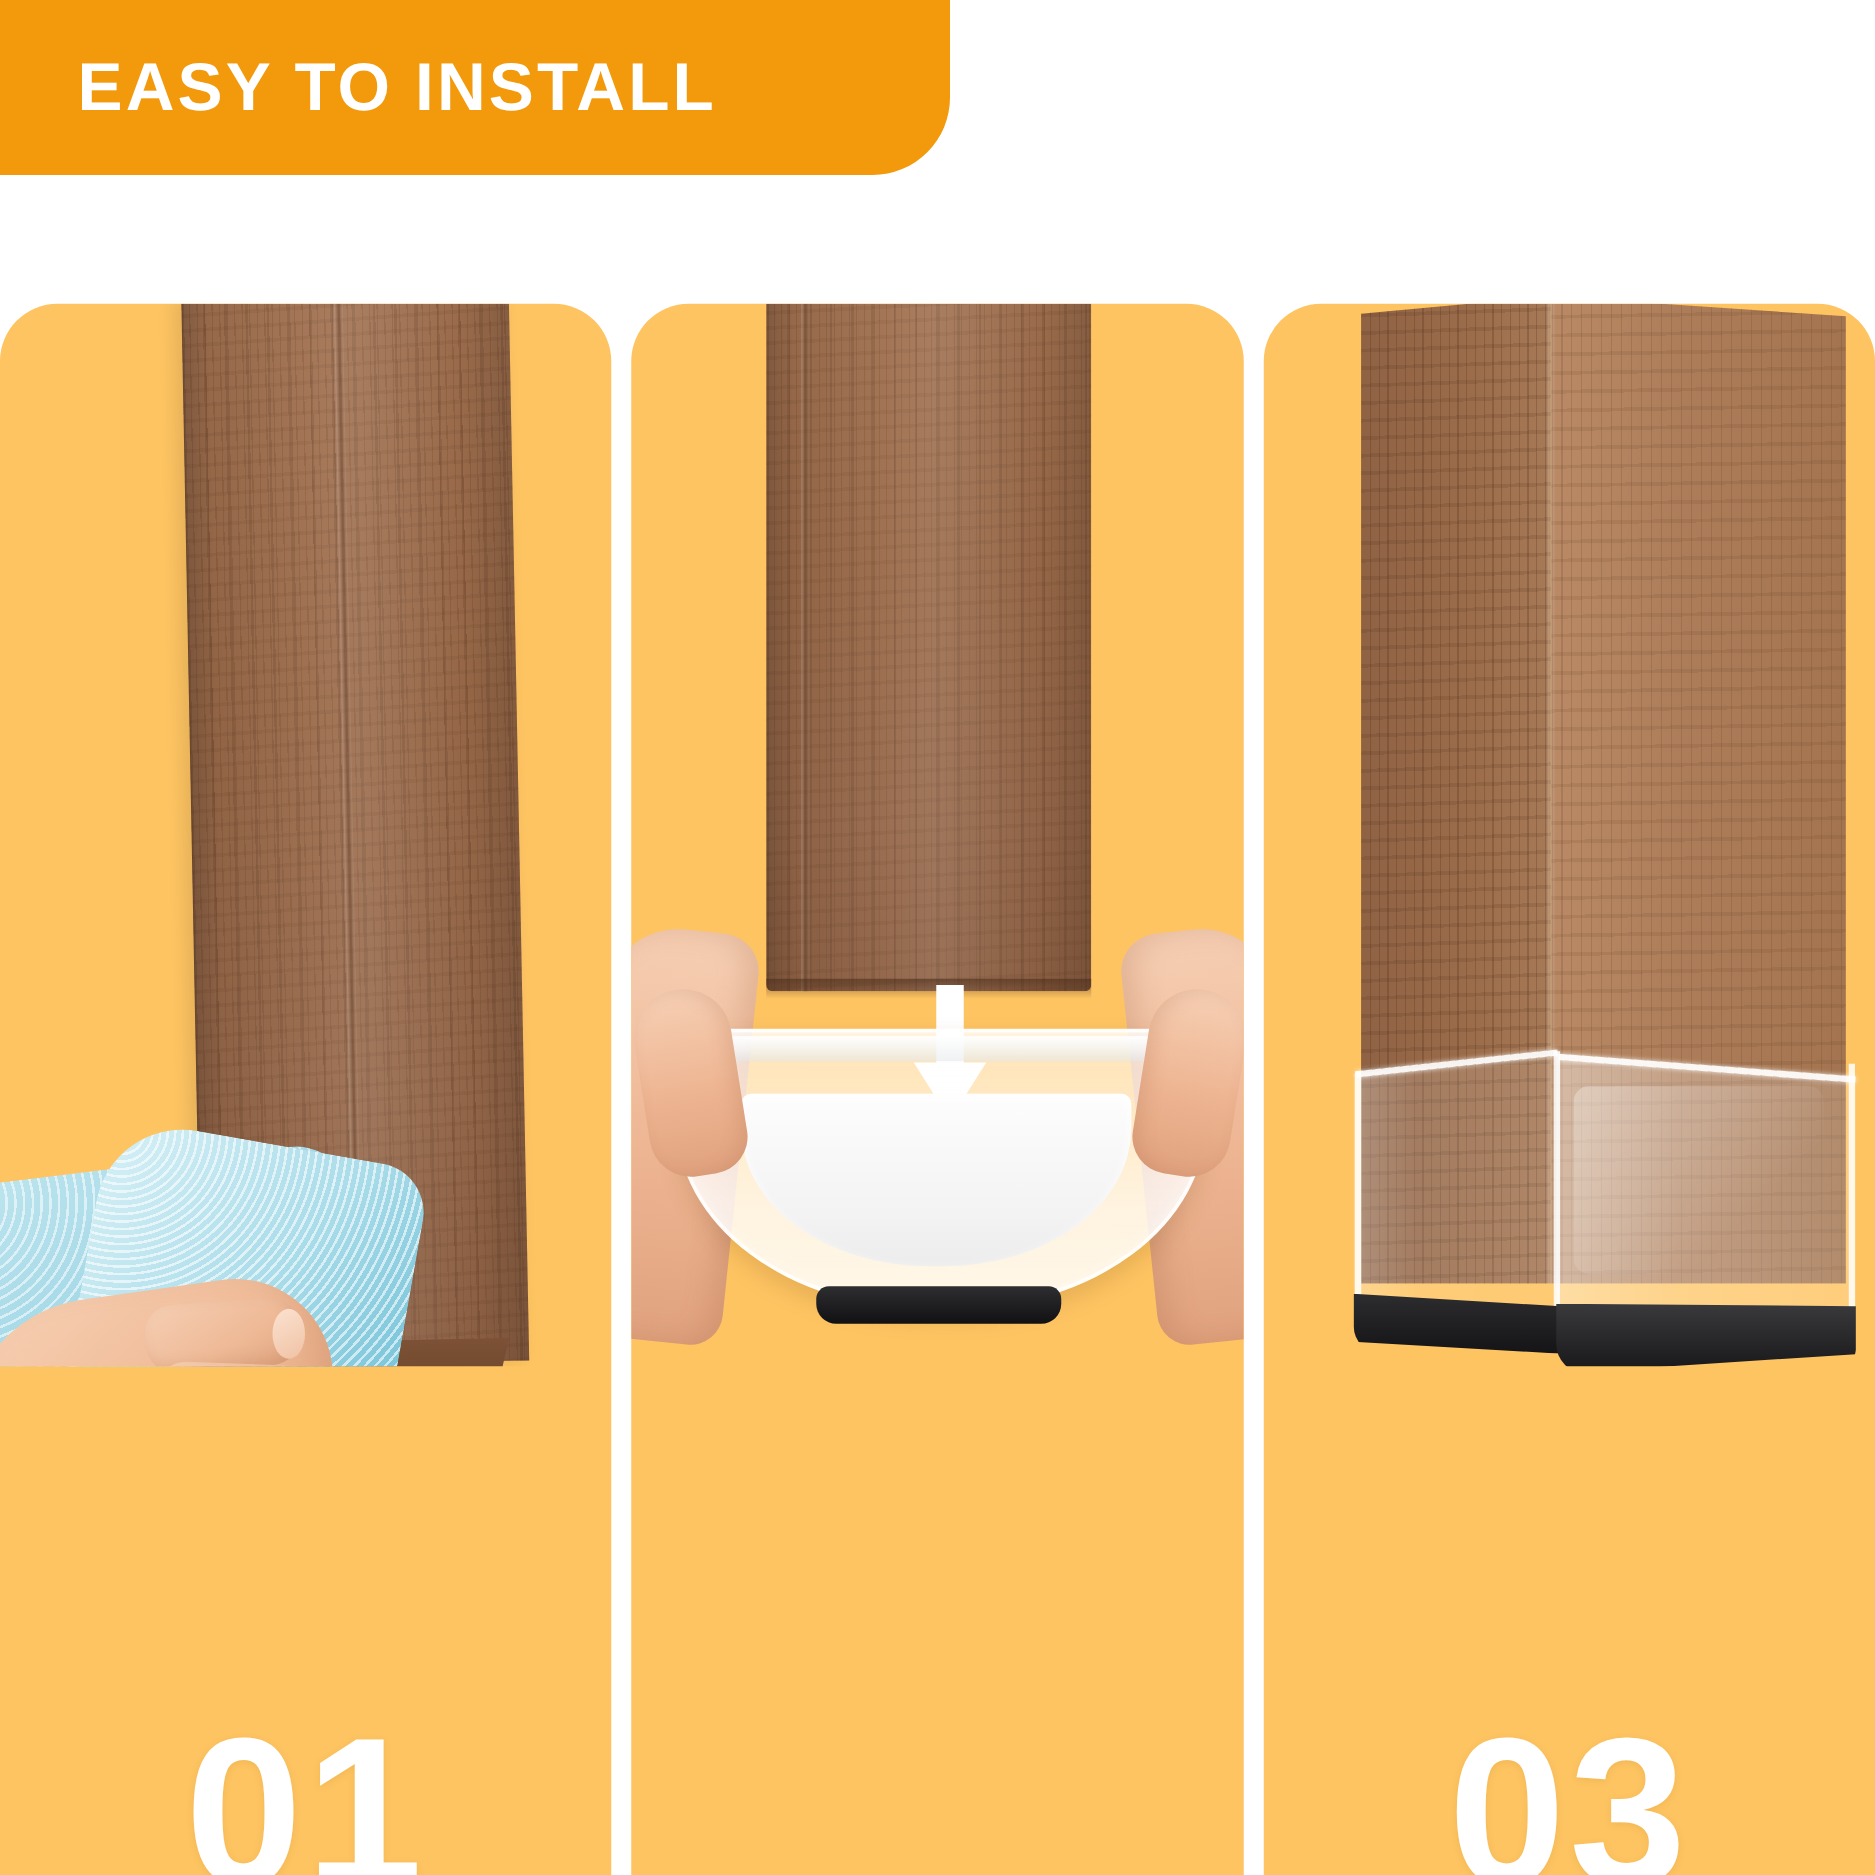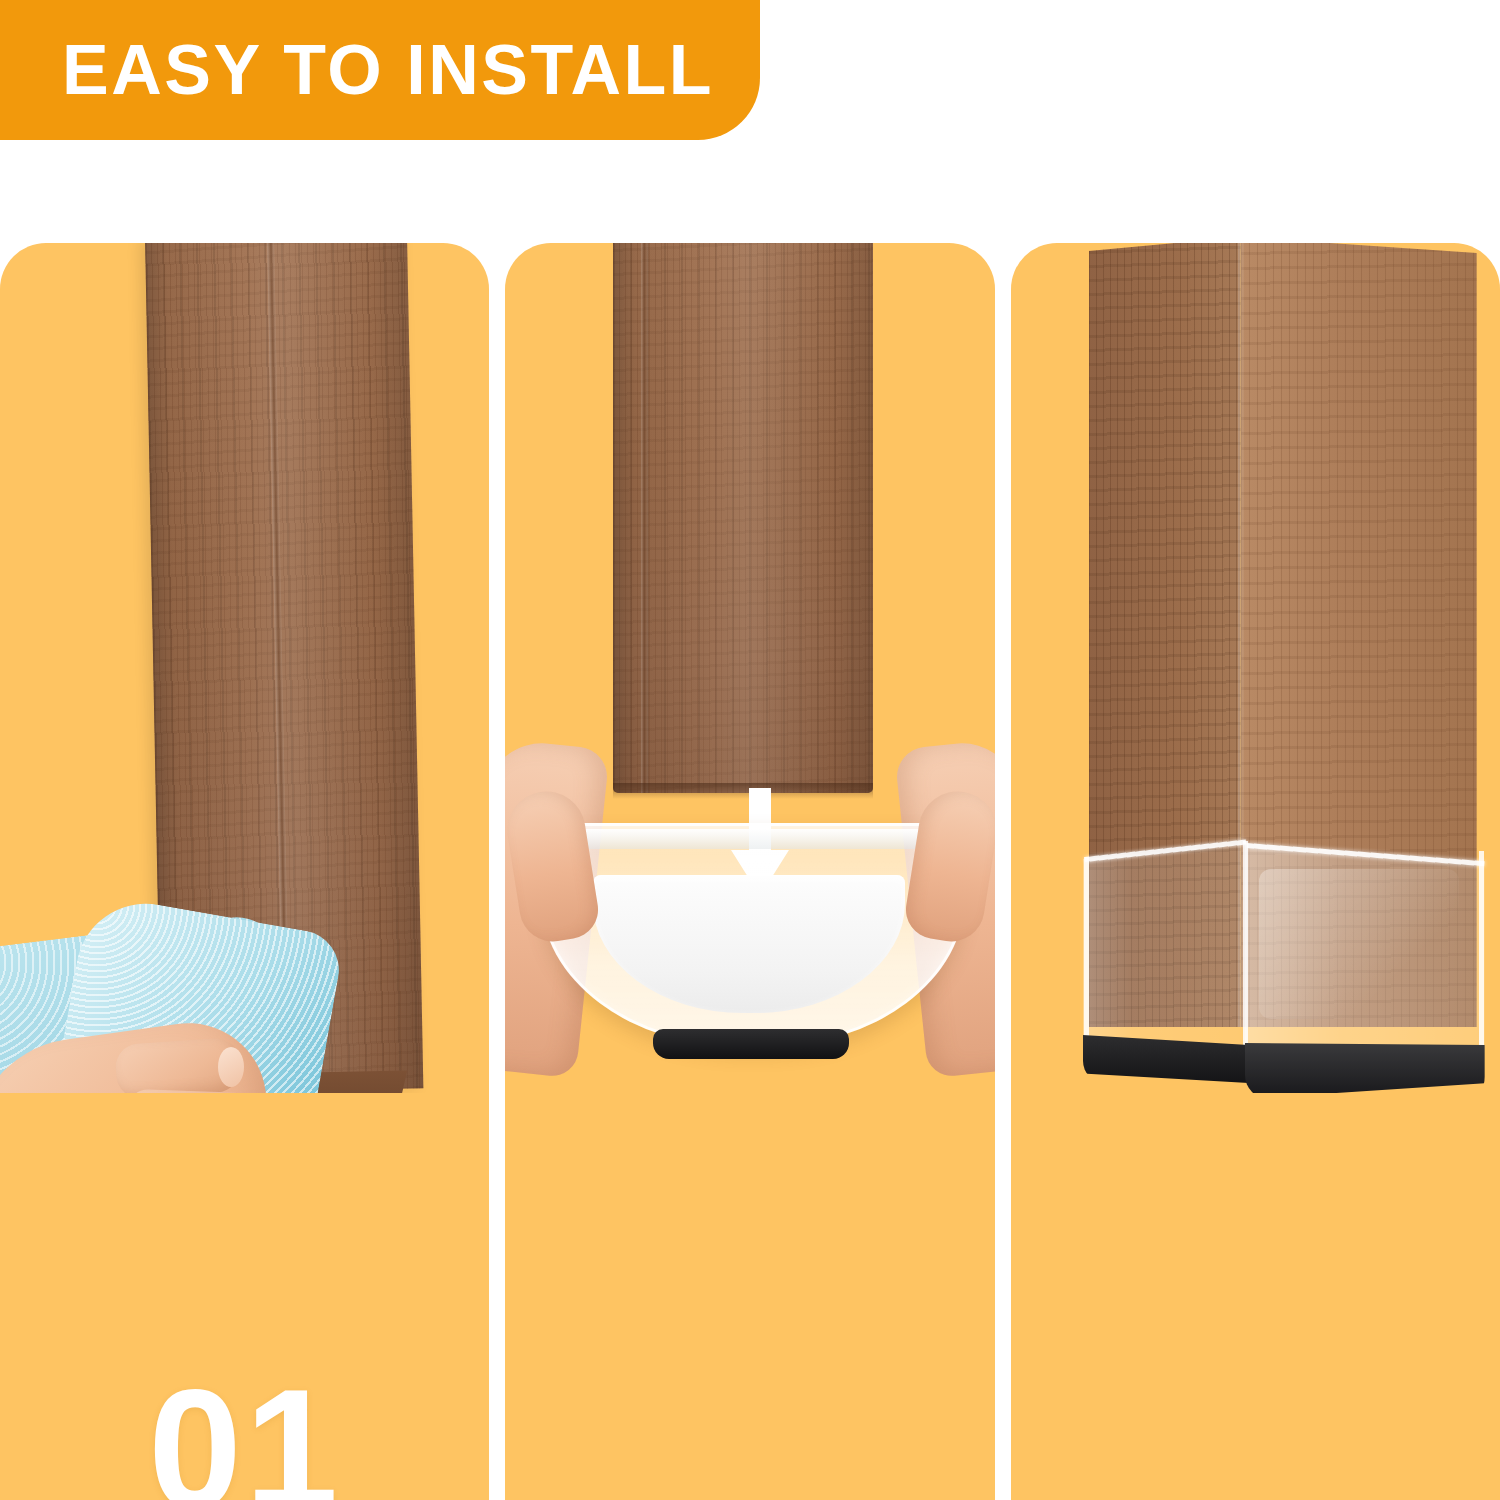--- a/index.html
+++ b/index.html
@@ -24,21 +24,21 @@
     height: 140px;
     background: #F2990C;
     border-bottom-right-radius: 62px;
     display: flex;
     align-items: center;
     box-sizing: border-box;
     padding-left: 62px;
   }
   #header-title {
     color: #ffffff;
-    font-size: 70px;
+    font-size: 54px;
     font-weight: bold;
     letter-spacing: 2.5px;
     line-height: 1;
     white-space: nowrap;
     font-family: "Liberation Sans", sans-serif;
   }
 
   
   #steps-row {
     position: absolute;
@@ -532,15 +532,19 @@
           <div class="prot-rim" id="prot-rim-right"></div>
           <div class="prot-post" id="prot-post-l"></div>
           <div class="prot-post" id="prot-post-m"></div>
           <div class="prot-post" id="prot-post-r"></div>
           <div id="prot-base-left"></div>
           <div id="prot-base-right"></div>
         </div>
       </div>
 
     </div>
+    <div class="step-text">
+      <div class="step-number">03</div>
+
+    </div>
   </div>
 
 </div>
 
 </body></html>

